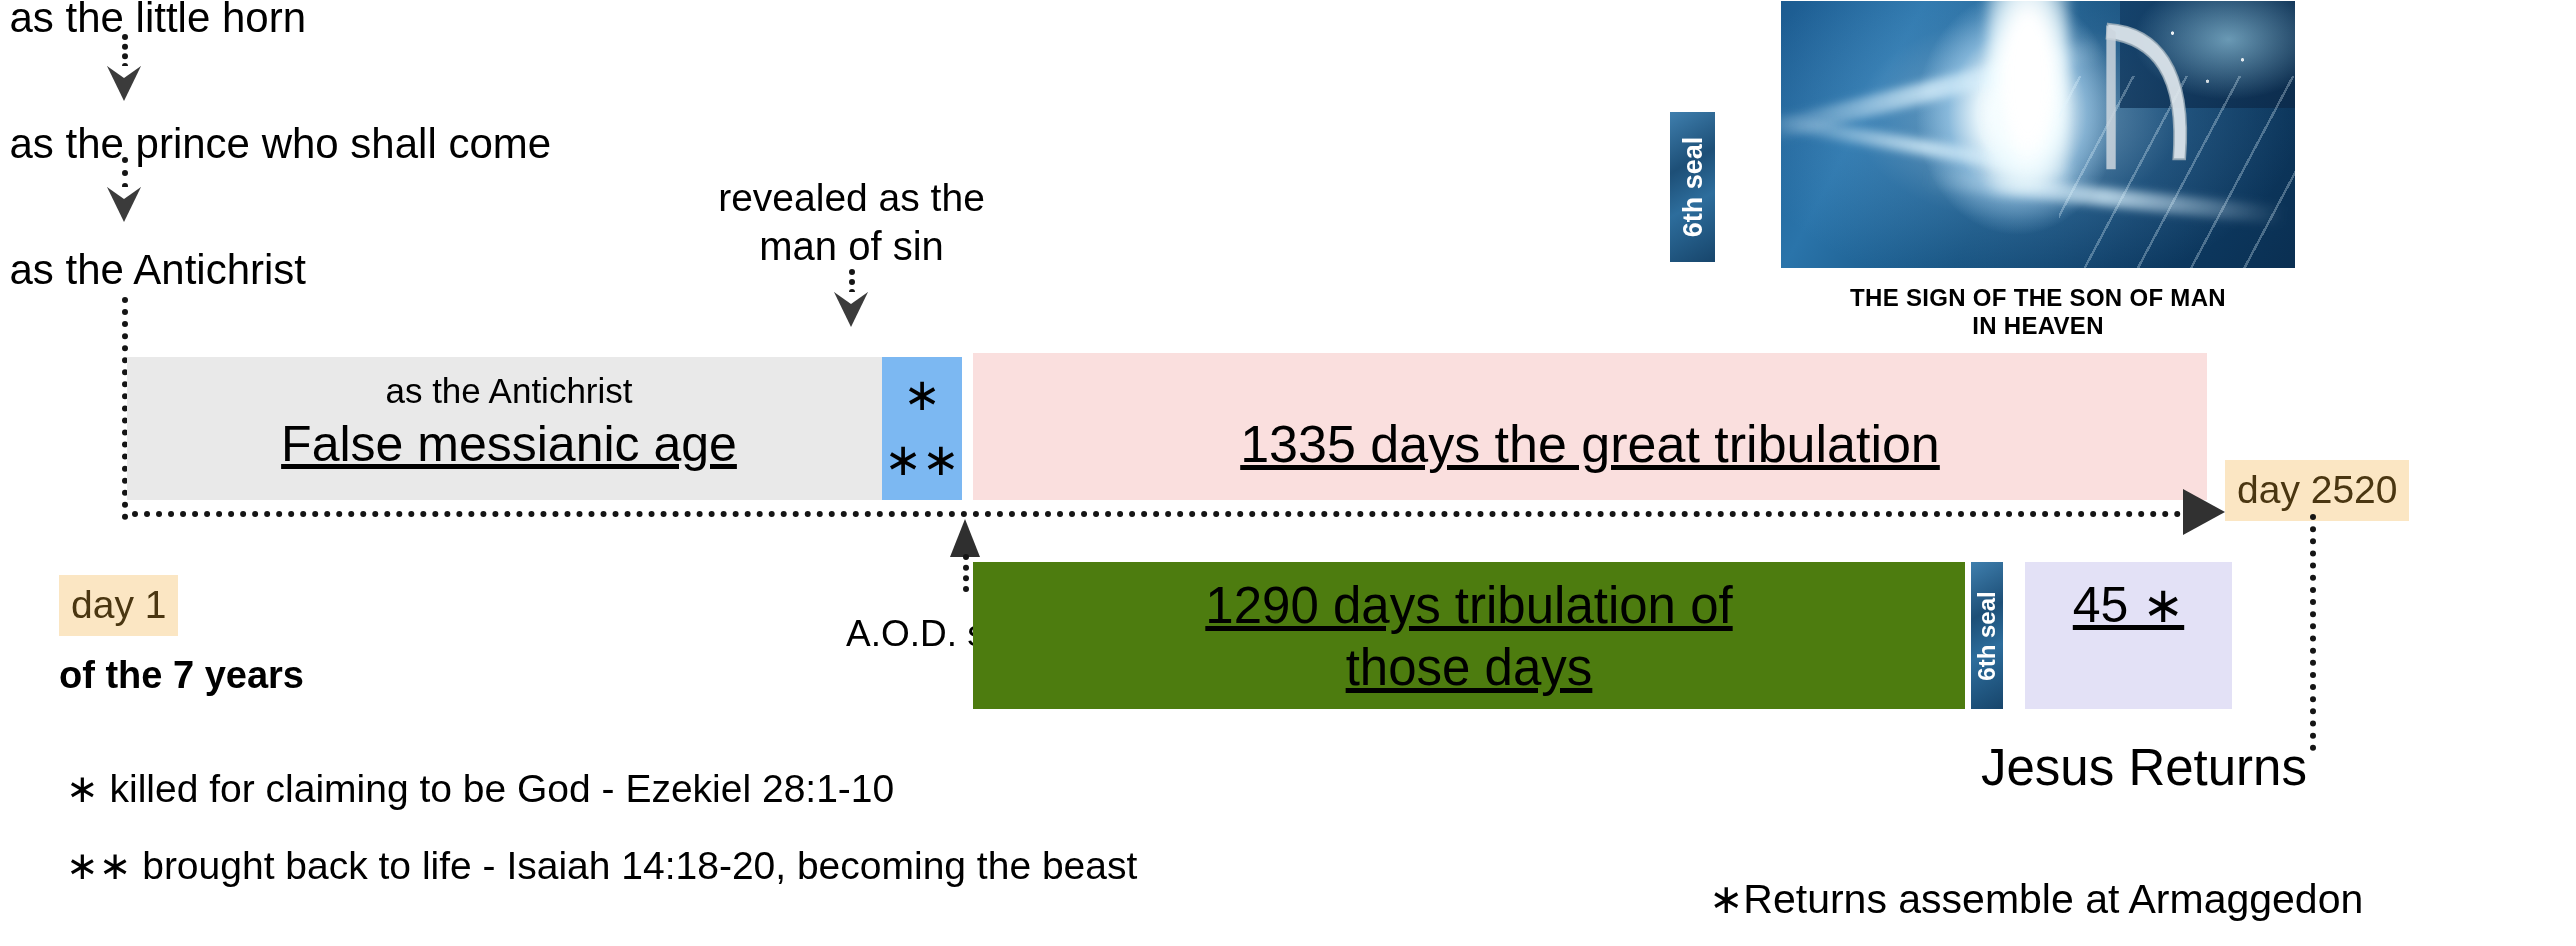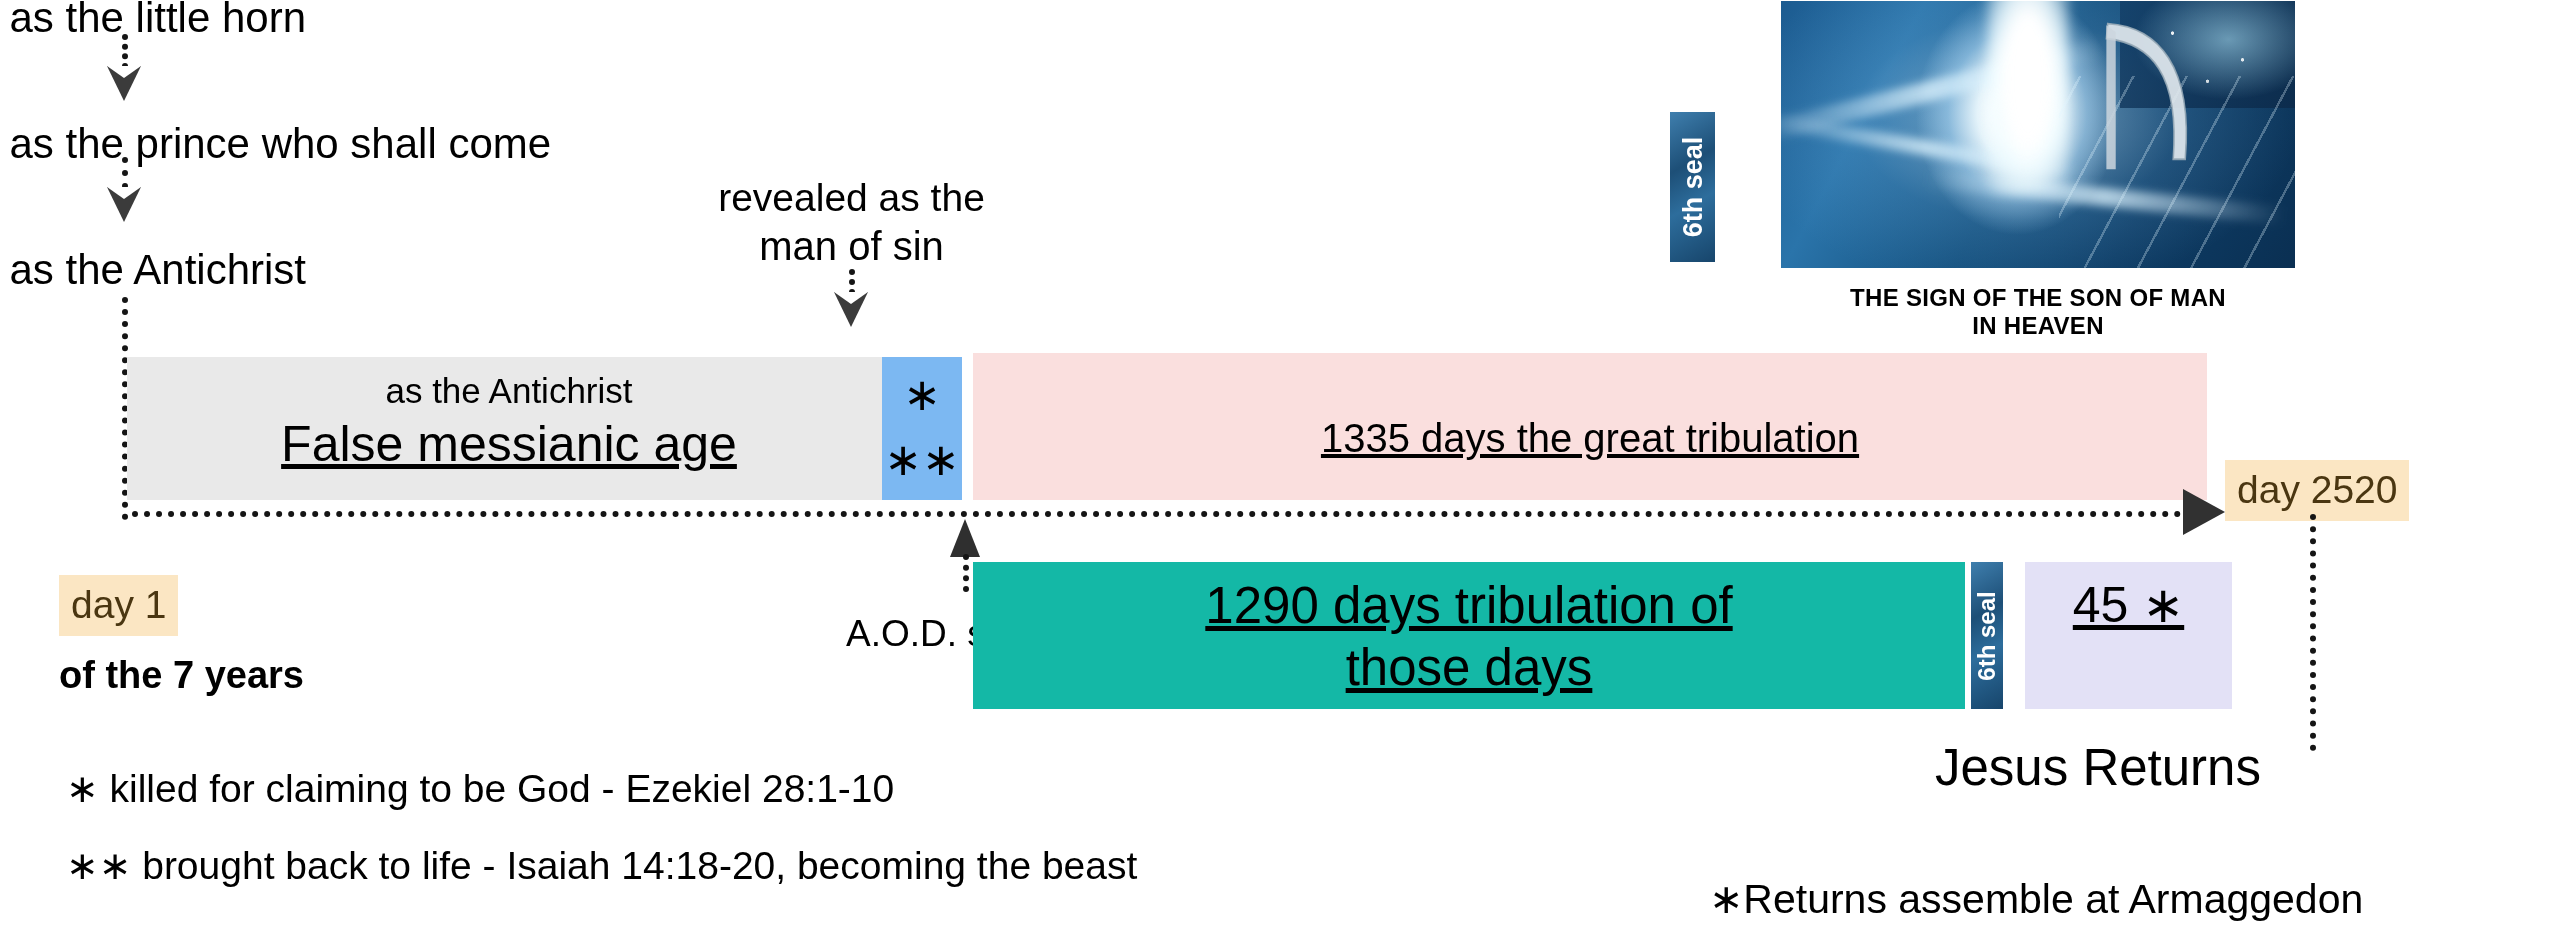--- a/index.html
+++ b/index.html
@@ -31,21 +31,21 @@
     position:absolute;width:0;height:0;
     border-left:15px solid transparent;border-right:15px solid transparent;
     border-bottom:38px solid #2f2f2f;
   }
 
   
   .bar{position:absolute;box-sizing:border-box;}
   .bar-gray{background:#e9e9e9;}
   .bar-blue-star{background:#7cb8f2;}
   .bar-pink{background:#fadfde;}
-  .bar-lav{background:#14b8a6;padding-left:39px;}
+  .bar-lav{background:#4d7c0f;padding-left:39px;}
   .bar-lav2{background:#e3e1f6;}
 
   .bar-caption{
     position:absolute;left:0;right:0;text-align:center;
     font-size:35px;line-height:1;
   }
   .bar-title{
     position:absolute;left:0;right:0;text-align:center;
     font-size:50px;line-height:1.02;text-decoration:underline;
   }
@@ -178,21 +178,21 @@
   <div class="bar-caption" style="top:16px;">as the Antichrist</div>
   <div class="bar-title" style="top:62px;">False messianic age</div>
 </div>
 
 <div class="bar bar-blue-star" style="left:882px;top:357px;width:80px;height:143px;">
   <div class="star-cell" style="top:15px;">∗</div>
   <div class="star-cell" style="top:80px;">∗∗</div>
 </div>
 
 <div class="bar bar-pink" style="left:973px;top:353px;width:1234px;height:147px;">
-  <div class="bar-title" style="top:65px;font-size:40px;">1335 days the great tribulation</div>
+  <div class="bar-title" style="top:65px;font-size:52px;">1335 days the great tribulation</div>
 </div>
 
 <div class="hdots" style="left:132px;top:511px;width:2086px;"></div>
 <div class="arrow-right" style="left:2183px;top:489px;"></div>
 
 <div class="pill" style="left:2225px;top:460px;">day 2520</div>
 
 <div class="vdots" style="left:2310px;top:514px;height:237px;"></div>
 
 <div class="arrow-up" style="left:950px;top:519px;"></div>
@@ -211,15 +211,15 @@
 <div class="bar bar-lav2" style="left:2005px;top:562px;width:207px;height:147px;margin-left:20px;">
   <div class="bar-title" style="top:17.6px;font-size:50px;">45 ∗</div>
 </div>
 
 <div class="pill" style="left:59px;top:575px;">day 1</div>
 <div class="sub-note" style="left:59px;top:656px;">of the 7 years</div>
 
 <div class="foot" style="left:66px;top:769px;">∗   killed for claiming to be God - Ezekiel 28:1-10</div>
 <div class="foot" style="left:66px;top:846px;">∗∗ brought back to life - Isaiah 14:18-20, becoming the beast</div>
 
-<div class="big-note" style="left:1935px;top:742px;text-align:center;">Jesus Returns</div>
+<div class="big-note" style="left:1981px;top:742px;text-align:center;">Jesus Returns</div>
 <div class="mid-note" style="left:1709px;top:879px;font-size:41px;">∗Returns assemble at Armaggedon</div>
 
 
 </body></html>

